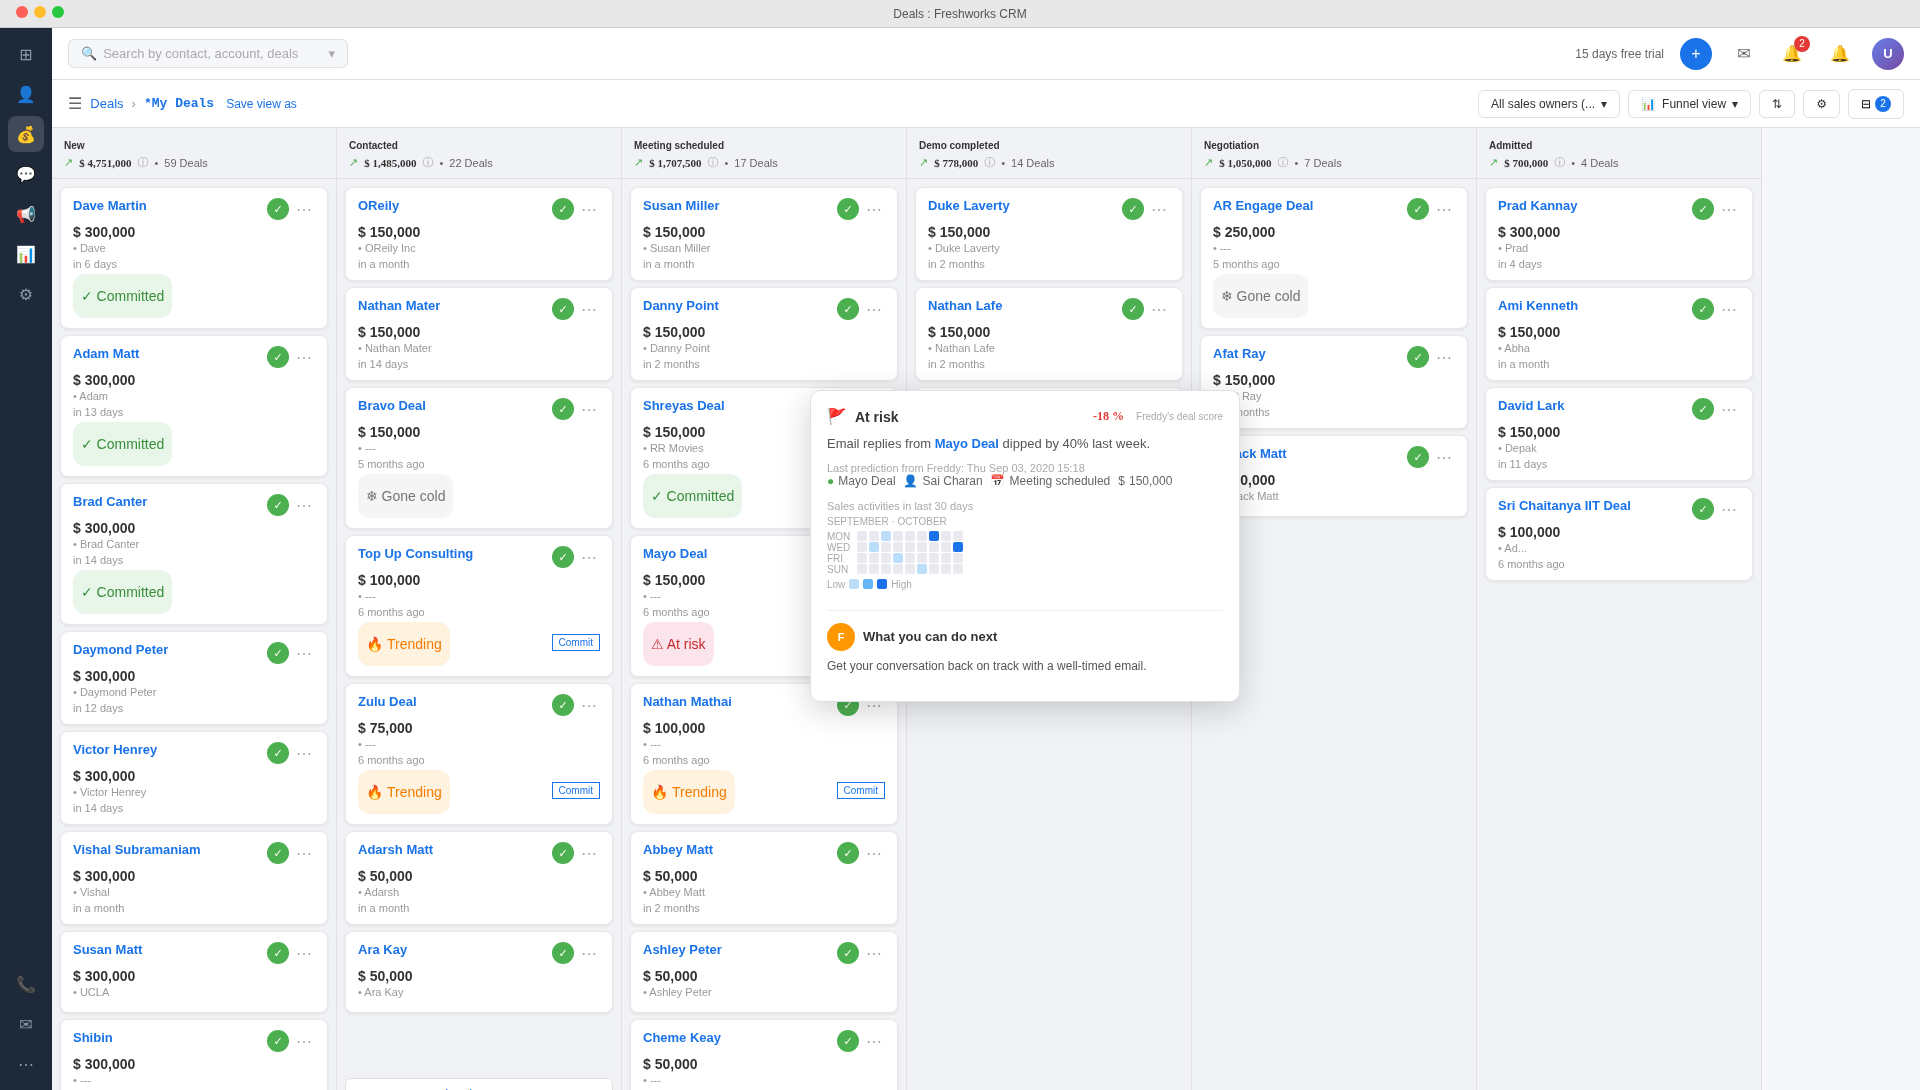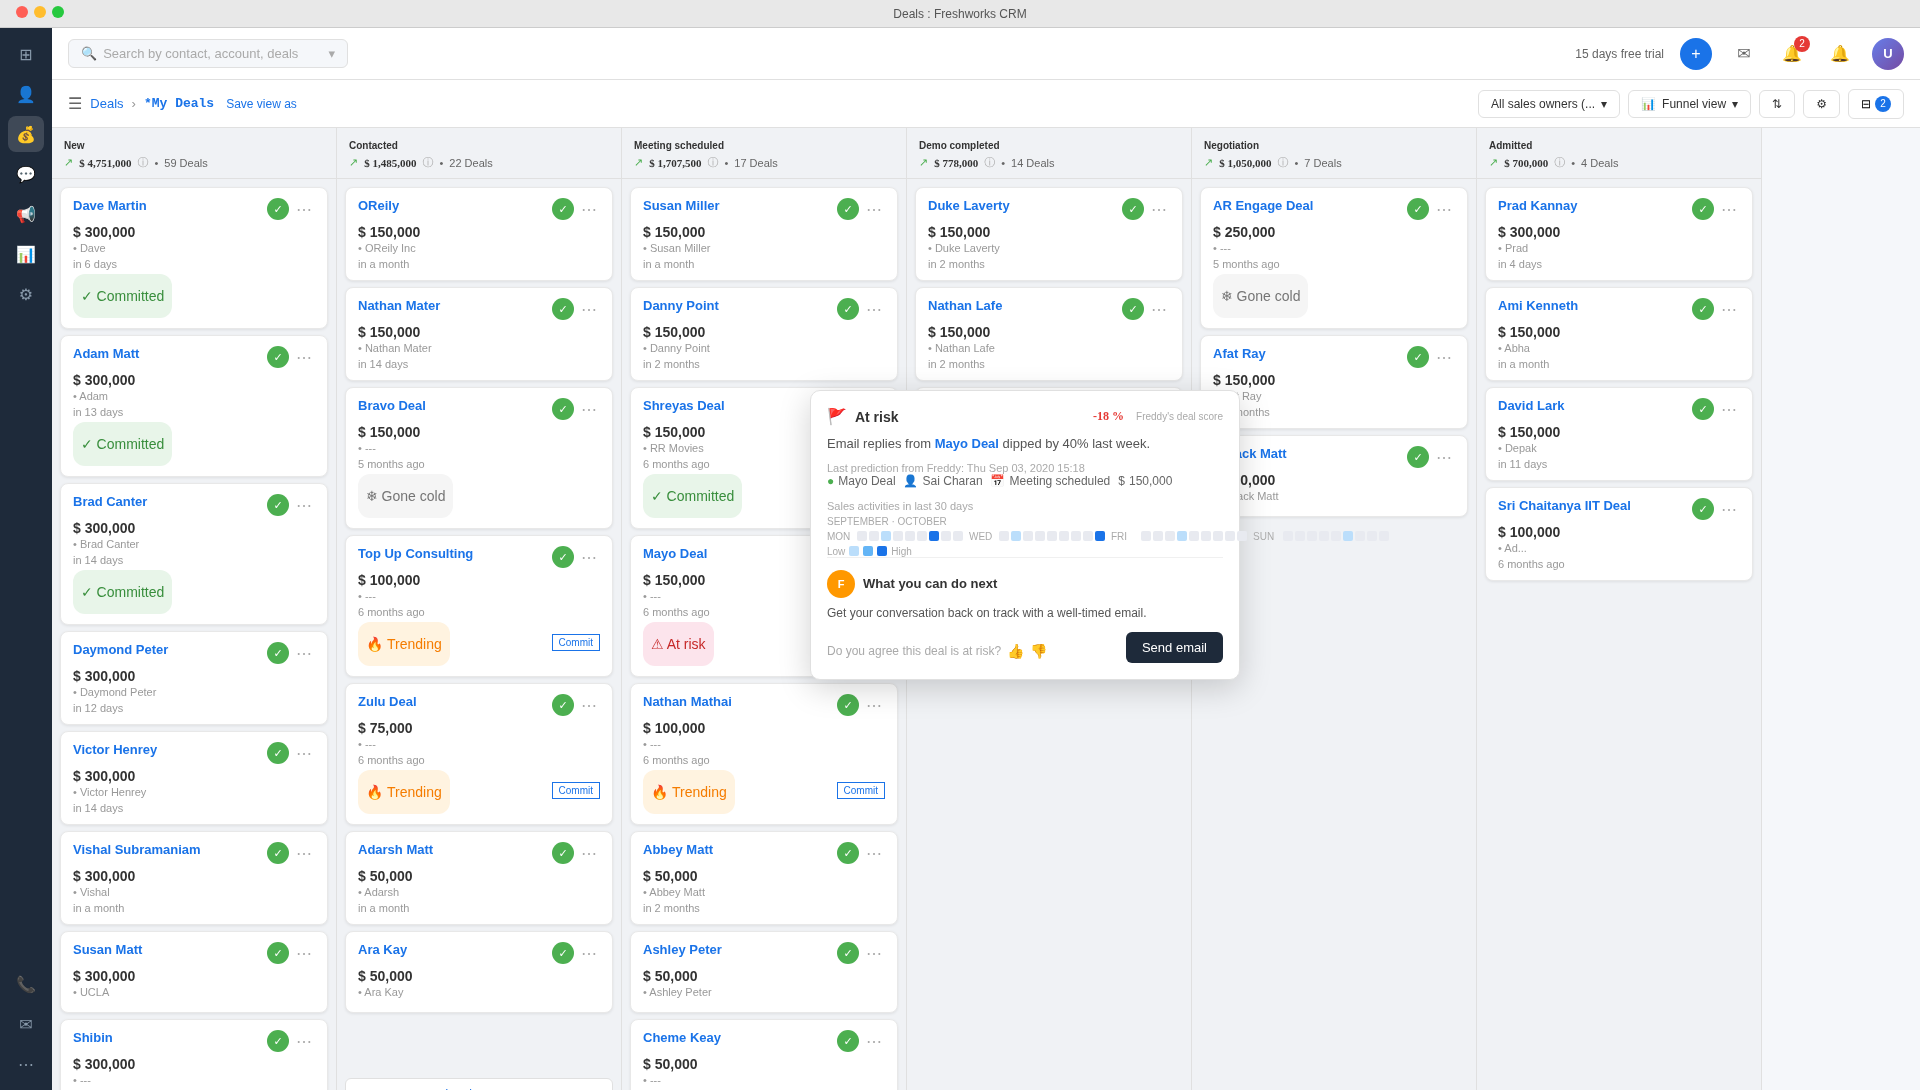--- a/index.html
+++ b/index.html
@@ -73,23 +73,23 @@
     .popup-overlay { position: fixed; top: 390px; left: 810px; width: 430px; background: #fff; border-radius: 10px; box-shadow: 0 8px 32px rgba(0,0,0,0.18); border: 1px solid #e0e0e0; z-index: 200; padding: 16px; }
     .popup-header { display: flex; align-items: center; gap: 8px; margin-bottom: 8px; }
     .risk-flag { color: #e53935; font-size: 16px; }
     .popup-title { font-weight: 700; font-size: 14px; color: #333; }
     .popup-body { font-size: 13px; color: #555; margin-bottom: 8px; line-height: 1.5; }
     .popup-body a { color: #1a73e8; font-weight: 600; text-decoration: none; }
     .popup-meta { font-size: 11px; color: #aaa; }
     .popup-tags { display: flex; align-items: center; gap: 8px; margin-bottom: 12px; font-size: 12px; }
     .popup-tag { display: flex; align-items: center; gap: 4px; color: #666; }
     .score-badge { margin-left: auto; font-size: 12px; color: #e53935; font-weight: 600; font-family: Liberation Serif, serif; }
-    .activity-section { margin-bottom: 0; }
+    .activity-section { margin-bottom: 20px; }
     .activity-label { font-size: 11px; color: #aaa; margin-bottom: 4px; }
-    .activity-grid { display: flex; flex-direction: row; gap: 6px; }
+    .activity-grid { display: flex; flex-direction: column; gap: 0; }
     .activity-row { display: flex; gap: 2px; align-items: center; }
     .activity-day-label { width: 28px; font-size: 10px; color: #aaa; }
     .activity-cells { display: flex; gap: 2px; }
     .cell { width: 10px; height: 10px; border-radius: 2px; background: #e8eaf0; }
     .cell.low { background: #bbdefb; }
     .cell.med { background: #1a73e8; }
     .next-section { border-top: 1px solid #f0f0f0; padding-top: 12px; }
     .next-header { display: flex; align-items: center; gap: 8px; margin-bottom: 6px; }
     .next-avatar { width: 28px; height: 28px; border-radius: 50%; background: #ff9800; display: flex; align-items: center; justify-content: center; color: #fff; font-size: 11px; font-weight: 700; }
     .next-title { font-weight: 600; font-size: 13px; }
@@ -904,22 +904,14 @@
       <div style="width:10px;height:10px;border-radius:2px;background:#1a73e8;"></div>
       <span>High</span>
     </div>
   </div>
   <div class="next-section">
     <div class="next-header">
       <div class="next-avatar">F</div>
       <span class="next-title">What you can do next</span>
     </div>
     <div class="next-body">Get your conversation back on track with a well-timed email.</div>
-    <div style="display:flex; align-items:center; justify-content:space-between;">
-      <div class="agree-row">
-        <span>Do you agree this deal is at risk?</span>
-        <button style="background:none;border:none;cursor:pointer;font-size:14px;">👍</button>
-        <button style="background:none;border:none;cursor:pointer;font-size:14px;">👎</button>
-      </div>
-      <button class="send-email-btn">Send email</button>
-    </div>
   </div>
 </div>
 
 </body></html>

